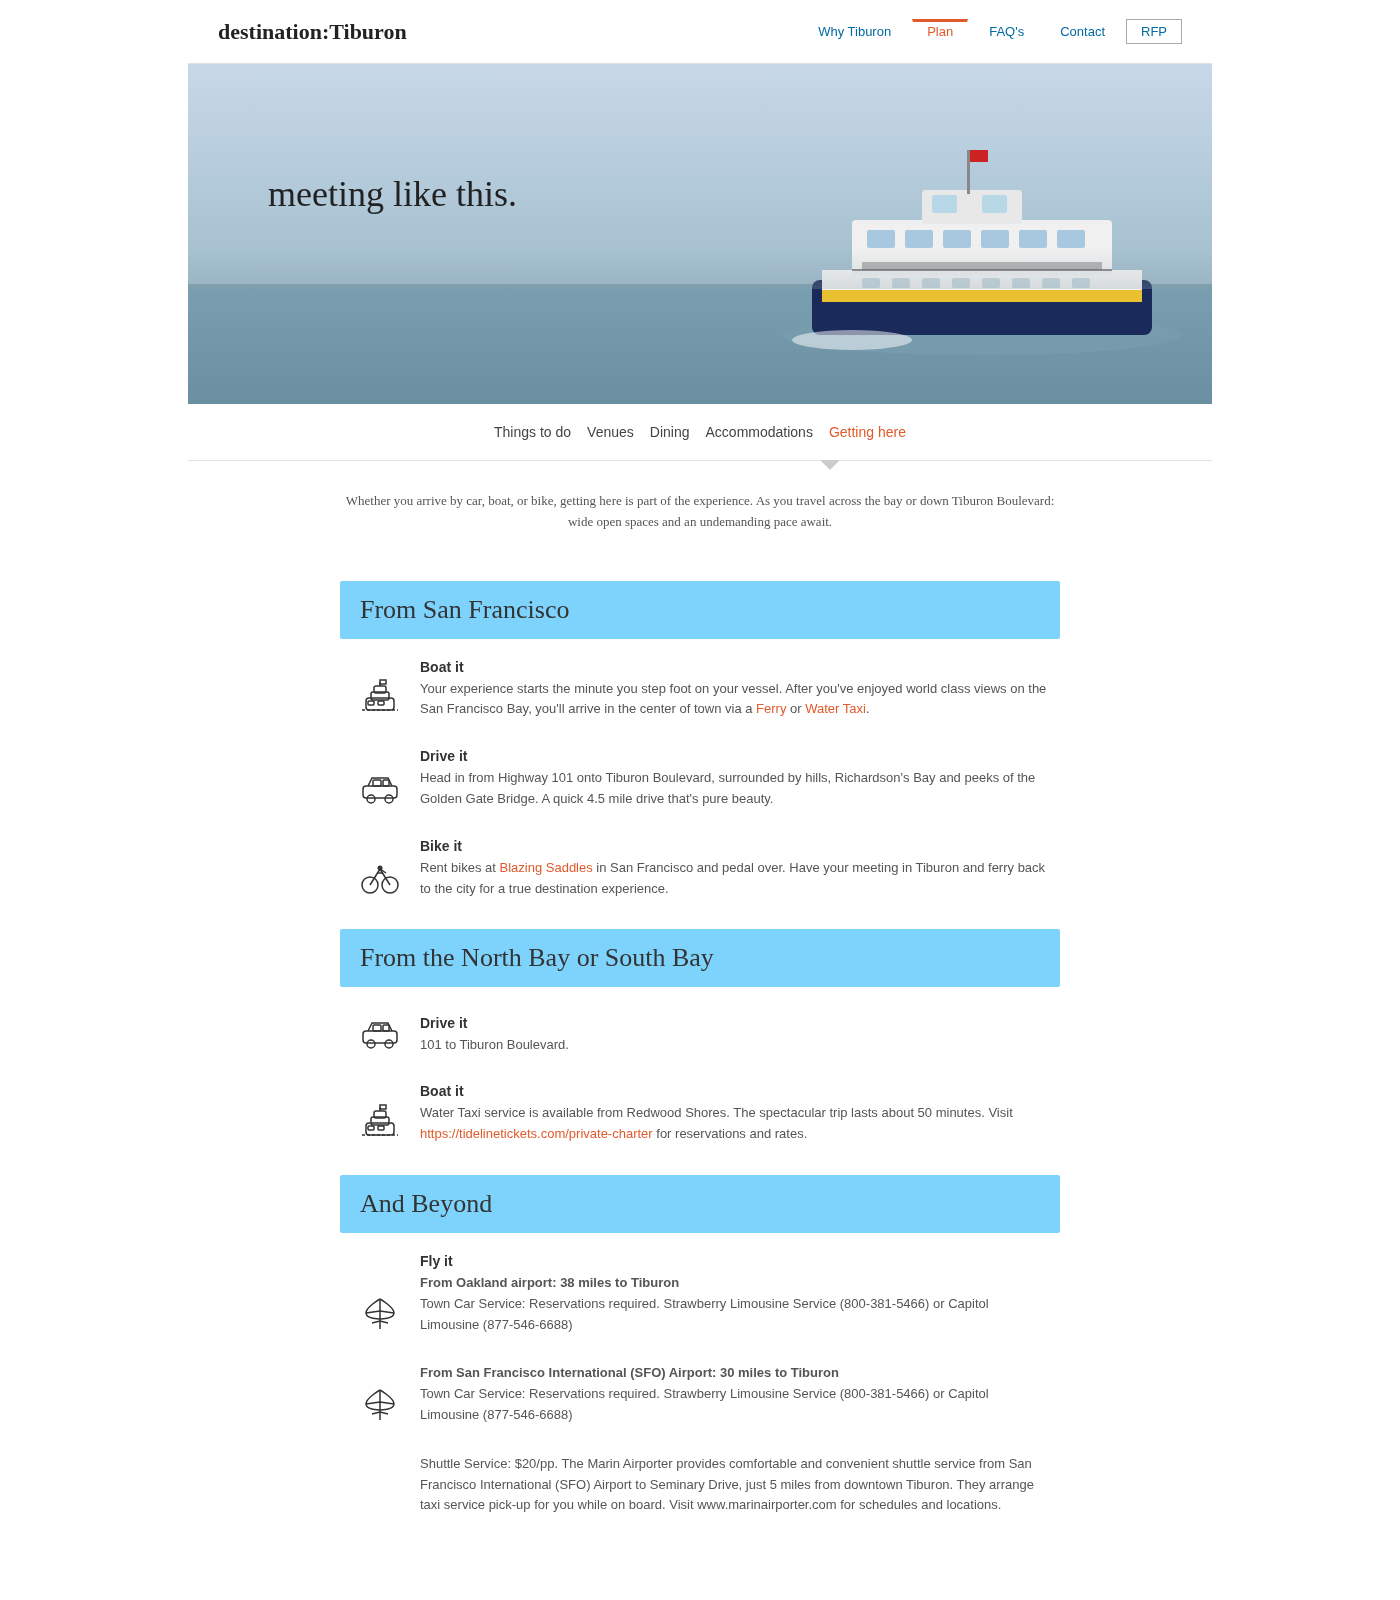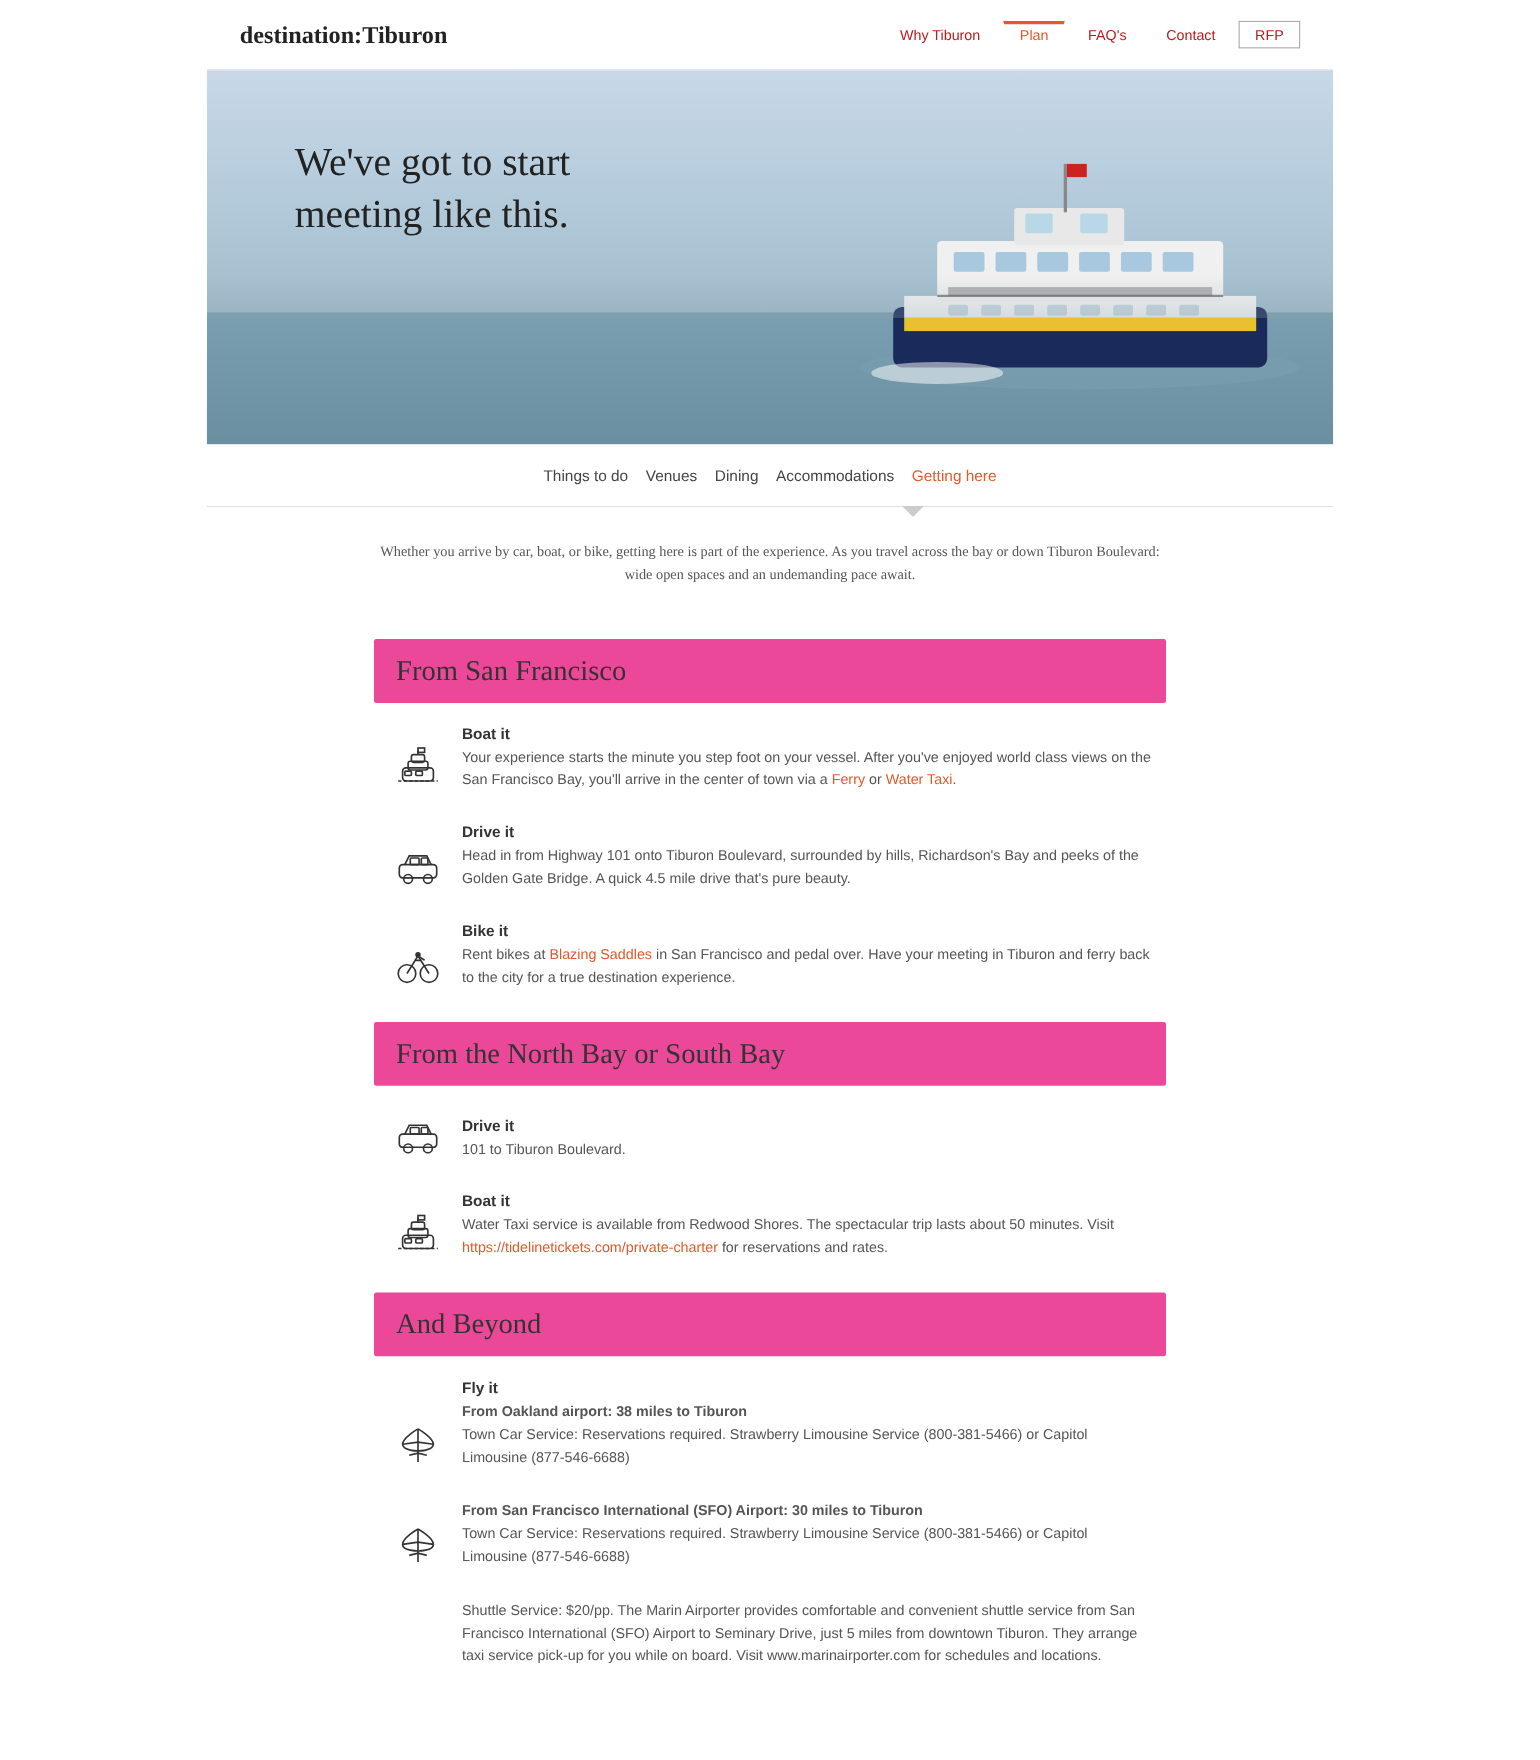--- a/index.html
+++ b/index.html
@@ -22,21 +22,21 @@
     .logo span { font-weight: bold; font-family: Liberation Serif, serif; }
     nav {
       display: flex;
       align-items: center;
       gap: 6px;
     }
     .nav-item {
       padding: 5px 14px;
       font-size: 13px;
       font-family: Arial, sans-serif;
-      color: #b91c1c;
+      color: #0369a1;
       cursor: pointer;
       border: 1px solid transparent;
       text-decoration: none;
     }
     .nav-item.active {
       color: #e05a2b;
       border-top: 3px solid #e05a2b;
       padding-top: 2px;
       text-align: right;
     }
@@ -114,21 +114,21 @@
       text-align: center;
       font-size: 13px;
       color: #555;
       line-height: 1.6;
       margin-bottom: 48px;
       font-family: Liberation Serif, serif;
     }
 
     
     .section-header {
-      background: #ec4899;
+      background: #7dd3fc;
       padding: 14px 20px;
       margin-bottom: 20px;
       border-radius: 2px;
     }
     .section-header h2 {
       font-size: 26px;
       font-weight: normal;
       color: #333;
       font-family: Georgia, serif;
     }
@@ -207,21 +207,21 @@
     <a class="nav-item">FAQ's</a>
     <a class="nav-item">Contact</a>
     <a class="nav-item rfp">RFP</a>
   </nav>
 </header>
 
 <div class="hero">
   <div class="hero-water"></div>
   <div class="hero-text">
     <h1>
-      <span>We've got to start</span><br>
+      <br>
       <span>meeting like this.</span>
     </h1>
   </div>
 
   <div class="hero-ferry">
     <svg width="420" height="220" viewBox="0 0 420 220" xmlns="http://www.w3.org/2000/svg">
 
       <ellipse cx="210" cy="195" rx="200" ry="20" fill="#7a9fb0" opacity="0.6"></ellipse>
 
       <rect x="40" y="140" width="340" height="55" rx="8" fill="#1a2a5a"></rect>

